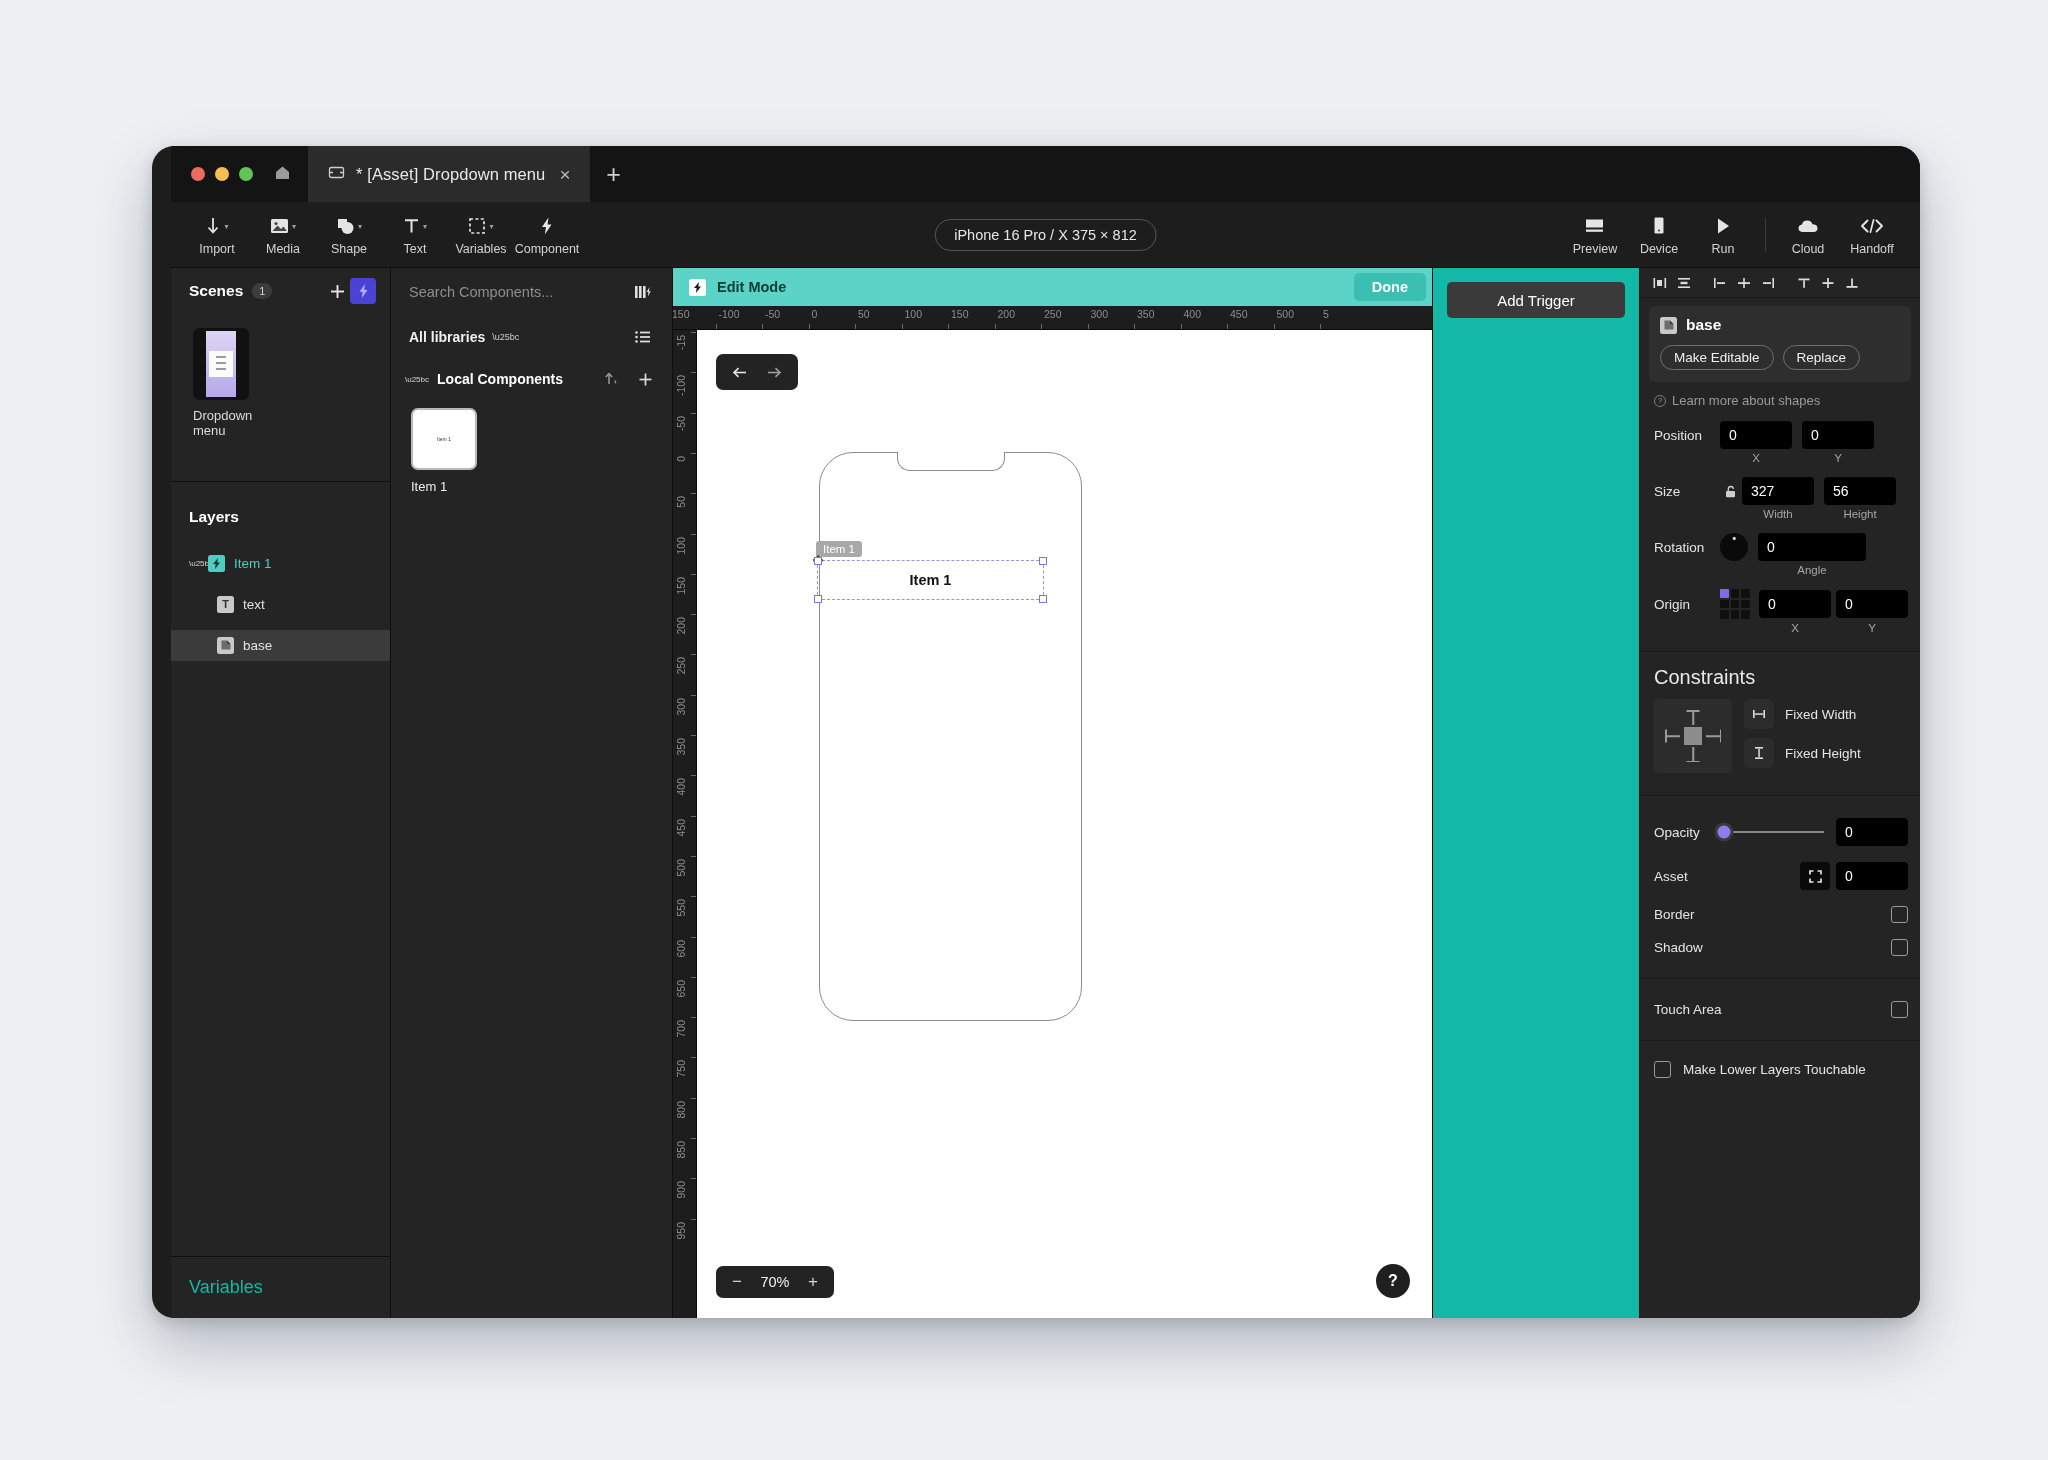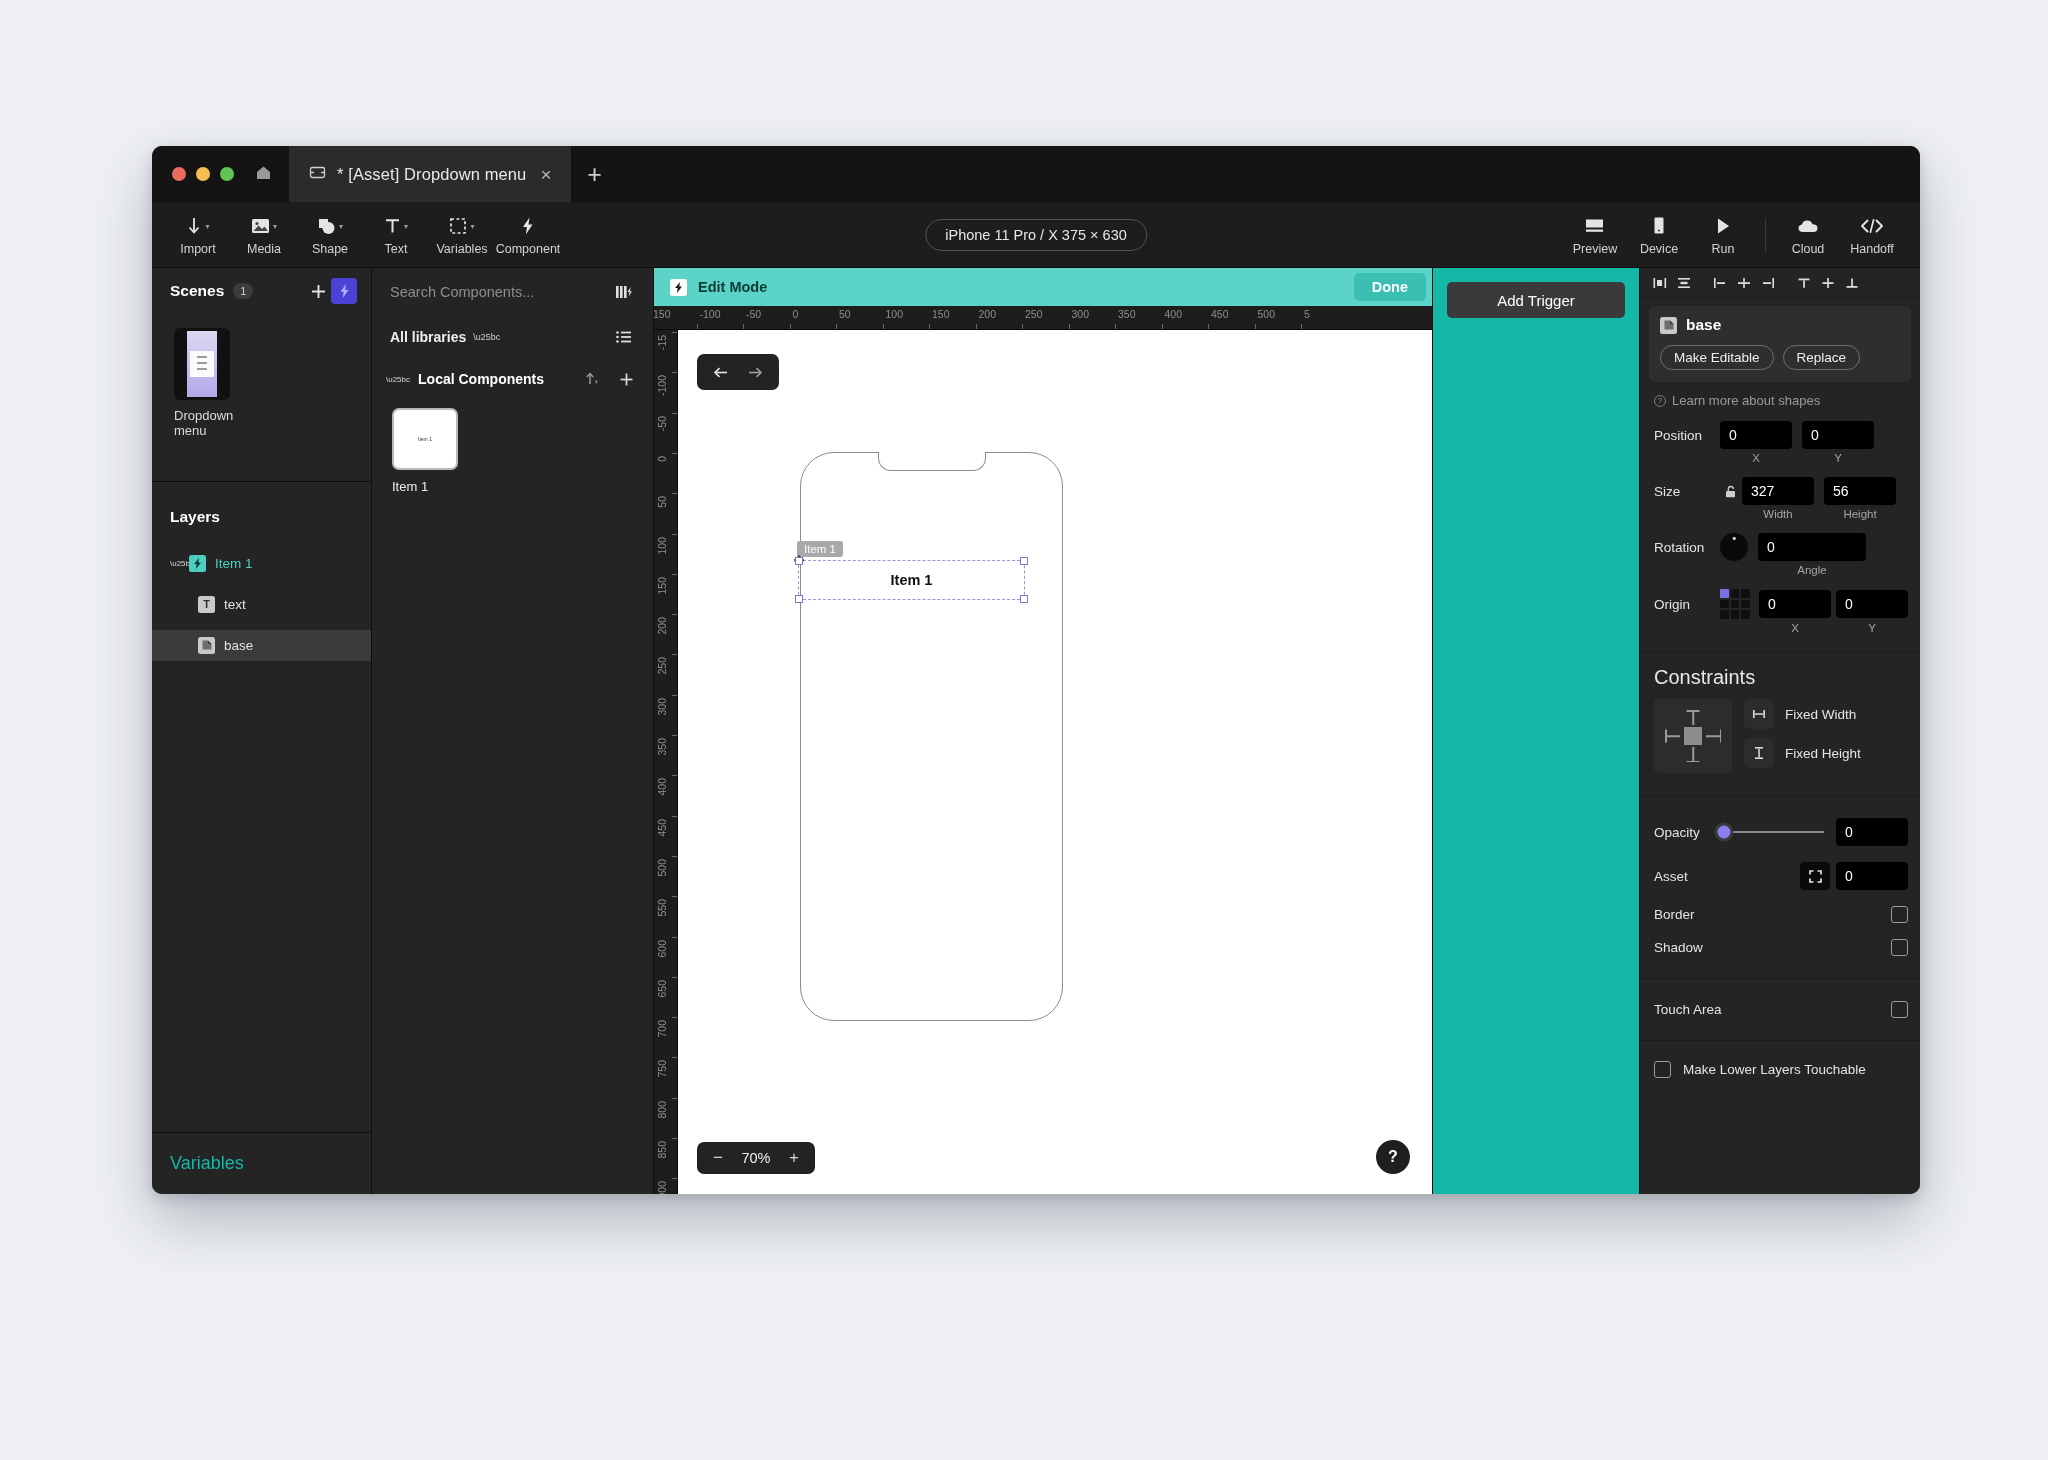--- a/index.html
+++ b/index.html
@@ -5,26 +5,26 @@
   * { box-sizing: border-box; margin: 0; padding: 0; }
   html, body {
     width: 2048px; height: 1460px;
     background: #eef0f3;
     font-family: "Liberation Sans", sans-serif;
     overflow: hidden;
   }
   .app-window {
     position: absolute;
     left: 152px; top: 146px;
-    width: 1768px; height: 1048px;
+    width: 1768px; height: 1172px;
     background: #1d1d1d;
-    border-radius: 10px;
+    border-radius: 22px;
     box-shadow: 0 26px 60px rgba(40,50,70,0.30), 0 4px 14px rgba(40,50,70,0.18);
     overflow: hidden;
-    display: flex; flex-direction: column;
+    display: flex; flex-direction: column; padding-left: 19px;
   }
 
   
   .titlebar {
     height: 56px; background: #141414;
     display: flex; align-items: stretch; flex: 0 0 56px;
     position: relative;
   }
   .traffic {
     display: flex; align-items: center; gap: 10px;
@@ -454,21 +454,21 @@
       <div class="tool">
         <span class="ticon">
           <svg width="16" height="20" viewBox="0 0 16 20">
               <path d="M9.5 1.5 L3 11 L7 11 L5.8 18.5 L12.5 8.5 L8.5 8.5 Z" fill="#e8e8e8"></path>
             </svg>
         </span>
         <span class="tlabel">Component</span>
       </div>
     </div>
 
-    <div class="device-pill">iPhone 11 Pro / X  375 × 630</div>
+    <div class="device-pill">iPhone 16 Pro / X  375 × 812</div>
 
     <div class="right-tools">
       <div class="tool">
         <span class="ticon">
           <svg width="22" height="18" viewBox="0 0 22 18">
               <rect x="2" y="2.5" width="17" height="8" fill="#e4e4e4"></rect>
               <rect x="2" y="12.5" width="17" height="2.3" fill="#e4e4e4"></rect>
             </svg>
         </span>
         <span class="tlabel">Preview</span>

